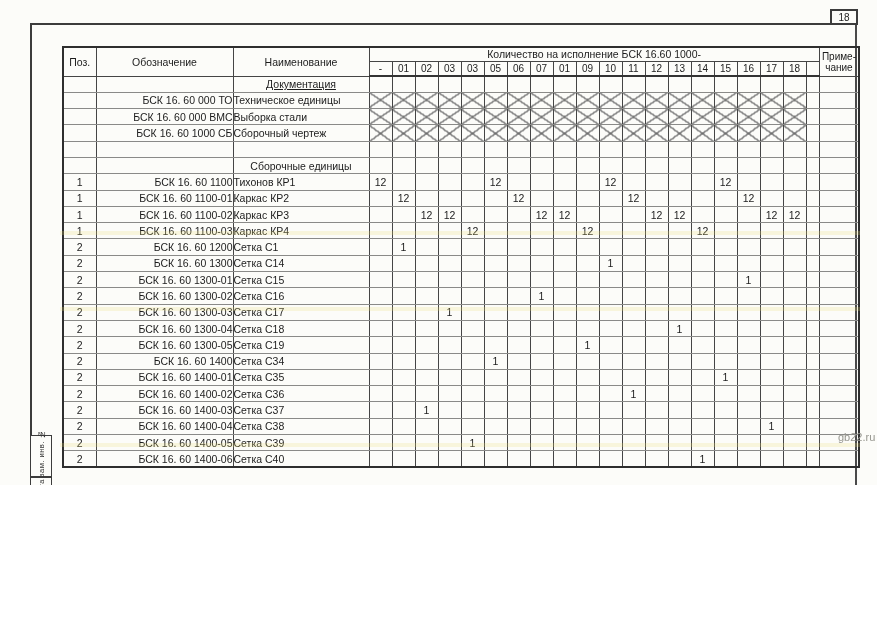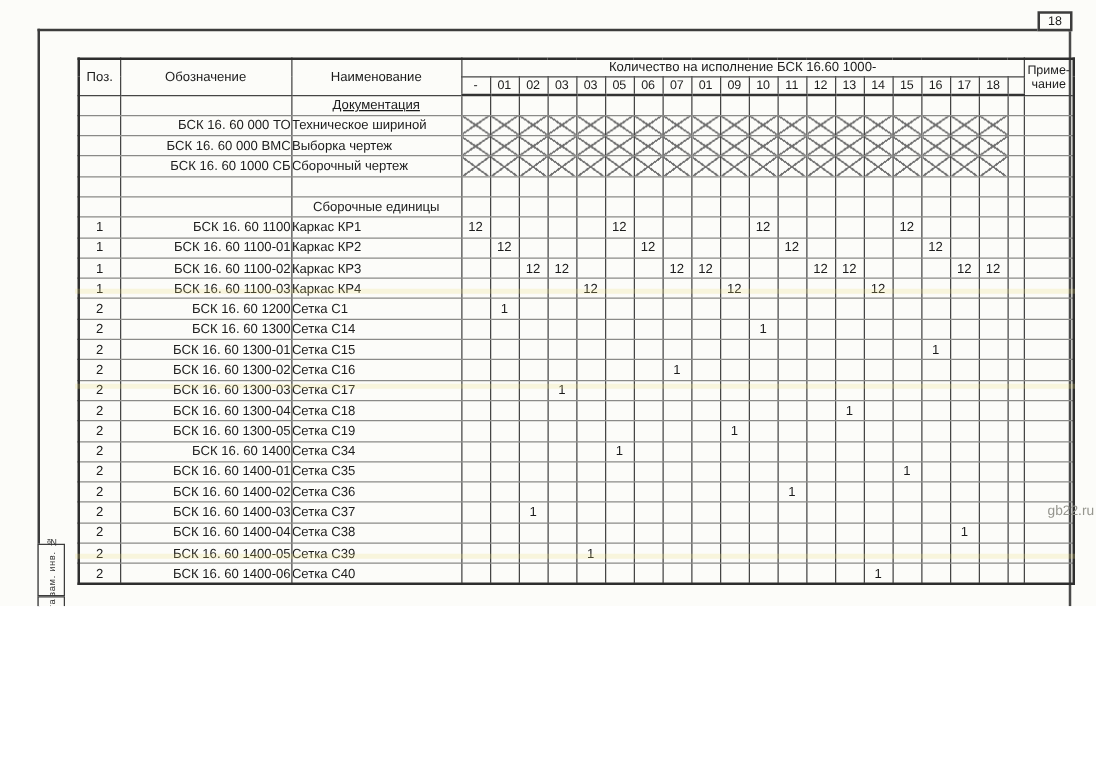--- a/index.html
+++ b/index.html
@@ -90,21 +90,21 @@
   table.stage td { font-size:9px; height:11px; }
   .org-box {
     position:absolute; left:758px; top:574px; width:99px; height:38px;
     border:2px solid #2e2e2e; background:#fcfcf9;
     display:flex; flex-direction:column; align-items:center; justify-content:center;
     font-family:"Liberation Serif", serif; color:#1a1a1a;
   }
   .org-box .l1 { font-size:10px; }
   .org-box .l2 { font-size:8px; }
   .watermark {
-    position:absolute; left:838px; top:403px; font-size:11px; color:#96968f;
+    position:absolute; left:838px; top:431px; font-size:11px; color:#96968f;
   }
   .scanline { position:absolute; left:60px; width:800px; height:4px;
     background:rgba(236,222,120,0.22); pointer-events:none; }
   .sig svg { display:block; margin:0 auto; }
 </style>
 </head>
 <body>
 
 <div class="page">
 
@@ -196,21 +196,21 @@
           <td class="q"></td>
           <td class="q"></td>
           <td class="q"></td>
           <td class="q"></td>
           <td class="q"></td>
           <td class="note"></td>
         </tr>
         <tr>
           <td class="pos"></td>
           <td class="des">БСК 16. 60   000  ТО</td>
-          <td class="name">Техническое шириной</td>
+          <td class="name">Техническое единицы</td>
           <td class="q xm"></td>
           <td class="q xm"></td>
           <td class="q xm"></td>
           <td class="q xm"></td>
           <td class="q xm"></td>
           <td class="q xm"></td>
           <td class="q xm"></td>
           <td class="q xm"></td>
           <td class="q xm"></td>
           <td class="q xm"></td>
@@ -222,21 +222,21 @@
           <td class="q xm"></td>
           <td class="q xm"></td>
           <td class="q xm"></td>
           <td class="q xm"></td>
           <td class="q"></td>
           <td class="note"></td>
         </tr>
         <tr>
           <td class="pos"></td>
           <td class="des">БСК 16. 60   000  ВМС</td>
-          <td class="name">Выборка чертеж</td>
+          <td class="name">Выборка стали</td>
           <td class="q xm"></td>
           <td class="q xm"></td>
           <td class="q xm"></td>
           <td class="q xm"></td>
           <td class="q xm"></td>
           <td class="q xm"></td>
           <td class="q xm"></td>
           <td class="q xm"></td>
           <td class="q xm"></td>
           <td class="q xm"></td>
@@ -326,21 +326,21 @@
           <td class="q"></td>
           <td class="q"></td>
           <td class="q"></td>
           <td class="q"></td>
           <td class="q"></td>
           <td class="note"></td>
         </tr>
         <tr>
           <td class="pos">1</td>
           <td class="des">БСК 16. 60   1100</td>
-          <td class="name">Каркас КР1</td>
+          <td class="name">Тихонов КР1</td>
           <td class="q">12</td>
           <td class="q"></td>
           <td class="q"></td>
           <td class="q"></td>
           <td class="q"></td>
           <td class="q">12</td>
           <td class="q"></td>
           <td class="q"></td>
           <td class="q"></td>
           <td class="q"></td>

